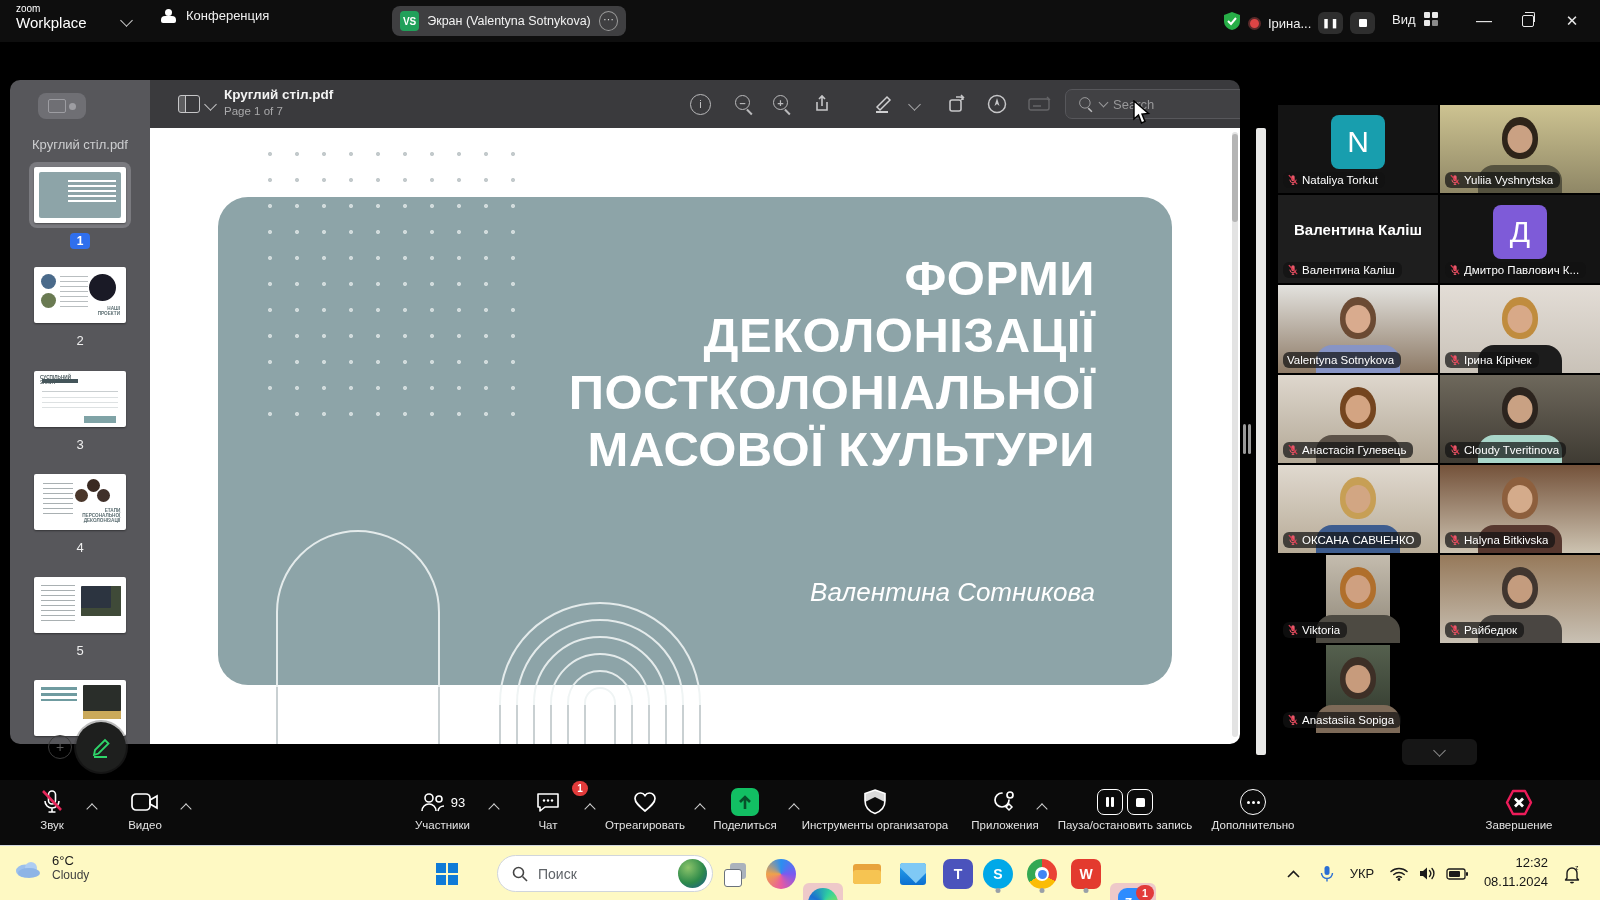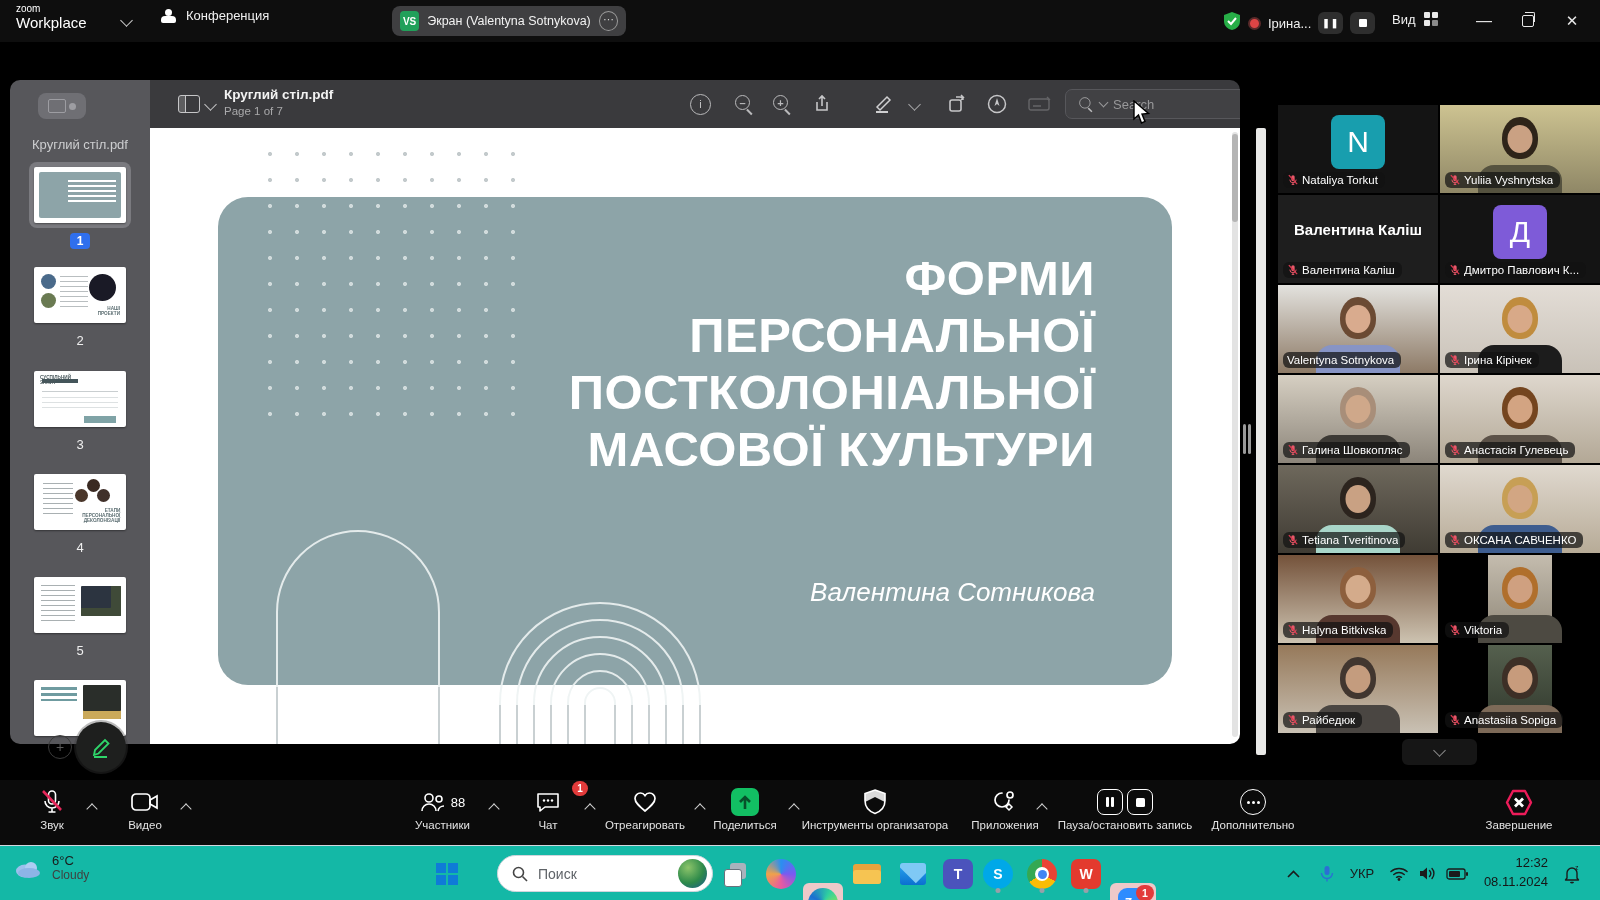--- a/index.html
+++ b/index.html
@@ -134,21 +134,21 @@
   .cnt{font-size:13px;color:#fff;margin-left:5px;}
   .badge-red{position:absolute;top:-6px;right:-10px;min-width:10px;height:15px;padding:0 3px;background:#e23b3b;border-radius:8px;color:#fff;font-size:10px;line-height:15px;font-weight:bold;}
   .share-sq{width:28px;height:28px;background:#12bf63;border-radius:7px;display:flex;align-items:center;justify-content:center;}
   .rec-ind{width:24px;height:24px;border:1.7px solid #fff;border-radius:7px;display:flex;align-items:center;justify-content:center;gap:2.5px;}
   .rec-ind .bar{width:3px;height:10px;background:#fff;border-radius:1px;}
   .rec-ind .sqf{width:9px;height:9px;background:#fff;border-radius:1.5px;}
   .more-c{width:24px;height:24px;border:1.7px solid #fff;border-radius:50%;display:flex;align-items:center;justify-content:center;gap:2px;}
   .more-c b{width:3px;height:3px;border-radius:50%;background:#fff;}
 
   
-  #taskbar{position:absolute;left:0;top:845px;width:1600px;height:55px;background:#14b8a6;border-top:1px solid #d2d7de;}
+  #taskbar{position:absolute;left:0;top:845px;width:1600px;height:55px;background:#fef9c3;border-top:1px solid #d2d7de;}
   #weather{position:absolute;left:12px;top:7px;display:flex;align-items:center;gap:8px;}
   #weather .t1{font-size:13px;color:#1b1b1b;}
   #weather .t2{font-size:12px;color:#404040;}
   .tk-ic{position:absolute;top:8px;width:40px;height:40px;border-radius:6px;display:flex;align-items:center;justify-content:center;}
   .appglyph{width:30px;height:30px;border-radius:7px;display:flex;align-items:center;justify-content:center;color:#fff;font-weight:bold;font-size:14px;}
   .rundot{position:absolute;left:50%;transform:translateX(-50%);bottom:1px;width:5px;height:5px;border-radius:3px;background:#99a0a8;}
   .runbar{position:absolute;left:50%;transform:translateX(-50%);bottom:1px;width:16px;height:4px;border-radius:2px;background:#c24b4b;}
   #tb-search{position:absolute;left:497px;top:9px;width:216px;height:37px;background:#fff;border:1px solid #d0d5dc;border-radius:19px;display:flex;align-items:center;padding:0 5px 0 14px;box-sizing:border-box;gap:8px;}
   #tb-search input{border:none;outline:none;font-size:14px;color:#454545;width:120px;font-family:"Liberation Sans",sans-serif;background:transparent;}
   #tb-search input::placeholder{color:#5f6368;}
@@ -313,21 +313,21 @@
         <path d="M367,616 V575 A83,83 0 0 1 533,575 V616"></path>
         <path d="M350,616 V575 A100,100 0 0 1 550,575 V616"></path>
       </g>
       <g stroke="#c9d0d2" stroke-width="2" fill="none">
         <path d="M127,559 V616 M289,559 V616"></path>
         <path d="M435,577 V616 M465,577 V616 M418,577 V616 M482,577 V616 M401,577 V616 M499,577 V616 M384,577 V616 M516,577 V616 M367,577 V616 M533,577 V616 M350,577 V616 M550,577 V616"></path>
       </g>
     </svg>
     <div id="slide-title">
       <div>ФОРМИ</div>
-      <div>ПЕРСОНАЛЬНОЇ</div>
+      <div>ДЕКОЛОНІЗАЦІЇ</div>
       <div>ПОСТКОЛОНІАЛЬНОЇ</div>
       <div>МАСОВОЇ КУЛЬТУРИ</div>
     </div>
     <div id="slide-author">Валентина Сотникова</div>
     <div id="pdf-scrollbar"></div>
     <div id="pdf-scrollthumb"></div>
   </div>
 </div>
 
 <div id="annot-plus">+</div>
@@ -412,35 +412,20 @@
       <div class="plabel">
         <svg width="12" height="12" viewBox="0 0 16 16">
           <rect x="5.8" y="1.5" width="4.4" height="8" rx="2.2" fill="#e8596a"></rect>
           <path d="M3.8 7.5a4.2 4.2 0 0 0 8.4 0M8 11.7v2M6.3 13.9h3.4" stroke="#e8596a" stroke-width="1.3" fill="none"></path>
           <line x1="2.5" y1="1.5" x2="13.5" y2="13.5" stroke="#d93a50" stroke-width="1.8"></line>
         </svg>
         <span>Ірина Кірічек</span>
       </div>
     </div>
     <div class="tile">
-      <div class="vid" style="--bg1: #d6cfc2; --bg2: #8c857a; --hair: #a88e79; --skin: #cfa88a; --top: #3d3a35;">
-        <div class="shoulders"></div>
-        <div class="head"></div>
-        <div class="face"></div>
-      </div>
-      <div class="plabel">
-        <svg width="12" height="12" viewBox="0 0 16 16">
-          <rect x="5.8" y="1.5" width="4.4" height="8" rx="2.2" fill="#e8596a"></rect>
-          <path d="M3.8 7.5a4.2 4.2 0 0 0 8.4 0M8 11.7v2M6.3 13.9h3.4" stroke="#e8596a" stroke-width="1.3" fill="none"></path>
-          <line x1="2.5" y1="1.5" x2="13.5" y2="13.5" stroke="#d93a50" stroke-width="1.8"></line>
-        </svg>
-        <span>Галина Шовкопляс</span>
-      </div>
-    </div>
-    <div class="tile">
       <div class="vid" style="--bg1: #ded7cd; --bg2: #b3a896; --hair: #74451f; --skin: #d3a482; --top: #5c5248;">
         <div class="shoulders"></div>
         <div class="head"></div>
         <div class="face"></div>
       </div>
       <div class="plabel">
         <svg width="12" height="12" viewBox="0 0 16 16">
           <rect x="5.8" y="1.5" width="4.4" height="8" rx="2.2" fill="#e8596a"></rect>
           <path d="M3.8 7.5a4.2 4.2 0 0 0 8.4 0M8 11.7v2M6.3 13.9h3.4" stroke="#e8596a" stroke-width="1.3" fill="none"></path>
           <line x1="2.5" y1="1.5" x2="13.5" y2="13.5" stroke="#d93a50" stroke-width="1.8"></line>
@@ -453,21 +438,21 @@
         <div class="shoulders"></div>
         <div class="head"></div>
         <div class="face"></div>
       </div>
       <div class="plabel">
         <svg width="12" height="12" viewBox="0 0 16 16">
           <rect x="5.8" y="1.5" width="4.4" height="8" rx="2.2" fill="#e8596a"></rect>
           <path d="M3.8 7.5a4.2 4.2 0 0 0 8.4 0M8 11.7v2M6.3 13.9h3.4" stroke="#e8596a" stroke-width="1.3" fill="none"></path>
           <line x1="2.5" y1="1.5" x2="13.5" y2="13.5" stroke="#d93a50" stroke-width="1.8"></line>
         </svg>
-        <span>Tetiana Tveritinova</span>
+        <span>Cloudy Tveritinova</span>
       </div>
     </div>
     <div class="tile">
       <div class="vid" style="--bg1: #e0d9cf; --bg2: #b7ab97; --hair: #c79f55; --skin: #d2a683; --top: #3e5d8f;">
         <div class="shoulders"></div>
         <div class="head"></div>
         <div class="face"></div>
       </div>
       <div class="plabel">
         <svg width="12" height="12" viewBox="0 0 16 16">
@@ -566,21 +551,21 @@
     <div class="lb">Видео</div>
   </div>
   <div class="titem" style="left:395px;width:95px">
     <div class="ic">
       <svg width="26" height="22" viewBox="0 0 26 22">
         <circle cx="9" cy="7" r="4" stroke="#fff" stroke-width="1.6" fill="none"></circle>
         <path d="M2 20a7 7 0 0 1 14 0" stroke="#fff" stroke-width="1.6" fill="none"></path>
         <circle cx="19" cy="8" r="3" stroke="#fff" stroke-width="1.6" fill="none"></circle>
         <path d="M18 20a6 6 0 0 1 6-5" stroke="#fff" stroke-width="1.6" fill="none"></path>
       </svg>
-      <span class="cnt">88</span>
+      <span class="cnt">93</span>
       <span class="caret" style="right:-8px"></span>
     </div>
     <div class="lb">Участники</div>
   </div>
   <div class="titem" style="left:518px;width:60px">
     <div class="ic" style="position:relative">
       <svg width="26" height="24" viewBox="0 0 26 24">
         <path d="M3 4h20v13H10l-5 4v-4H3z" stroke="#fff" stroke-width="1.6" fill="none" stroke-linejoin="round"></path>
         <circle cx="9" cy="10.5" r="1.2" fill="#fff"></circle>
           <circle cx="13" cy="10.5" r="1.2" fill="#fff"></circle>

